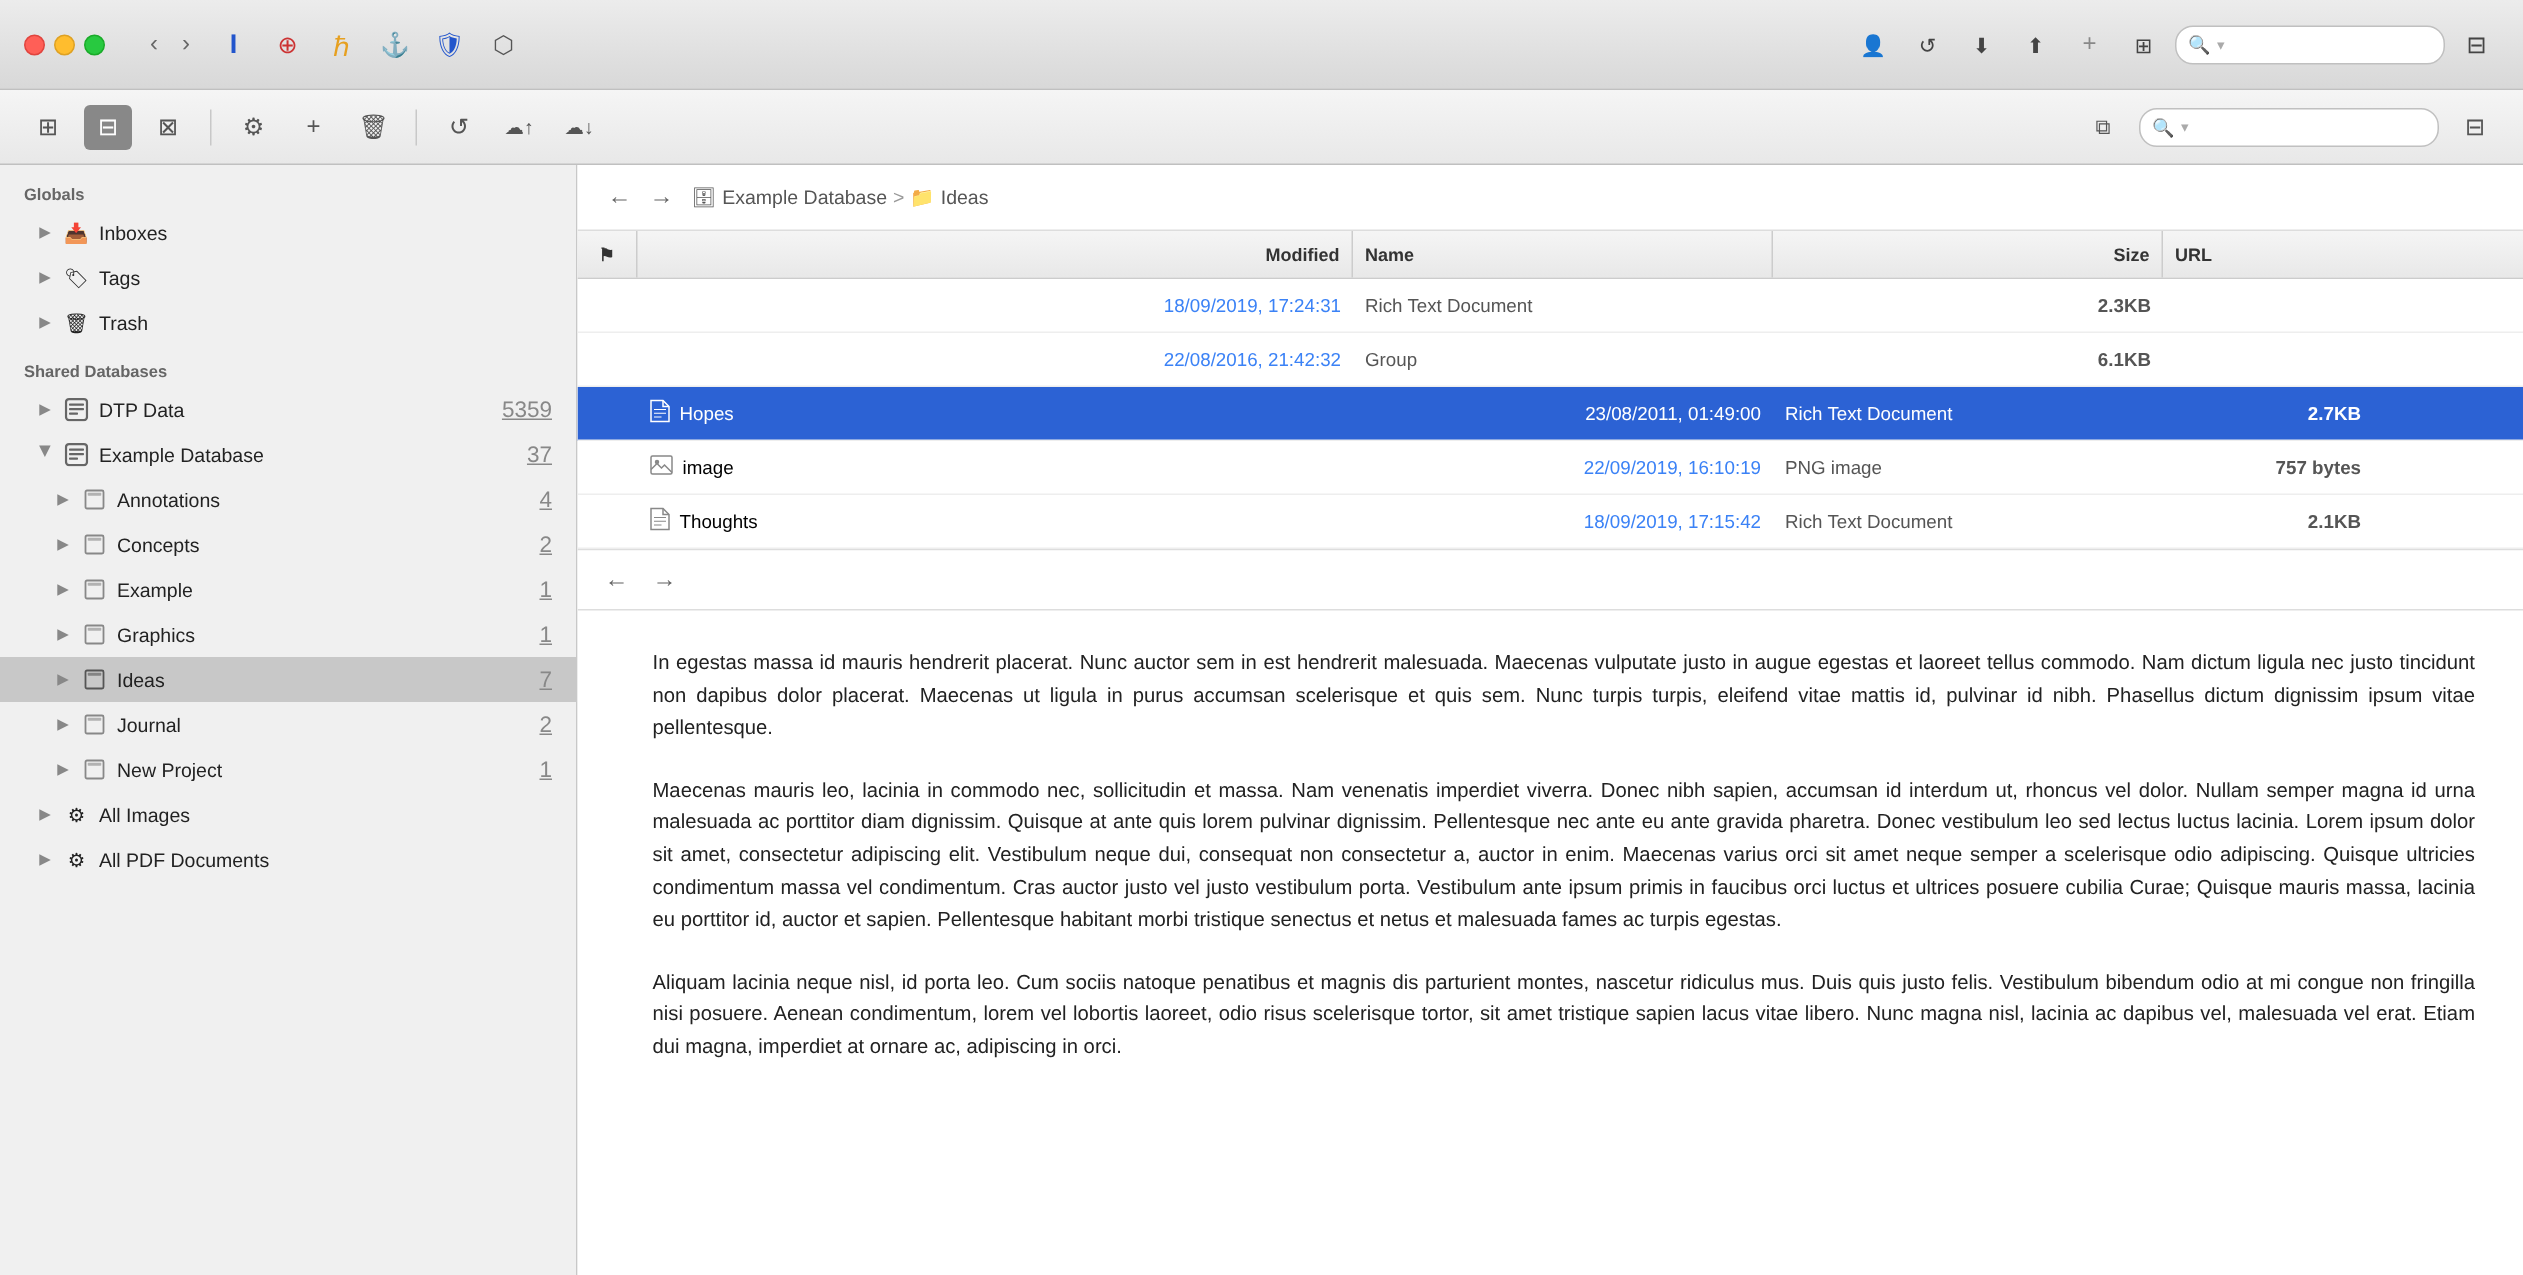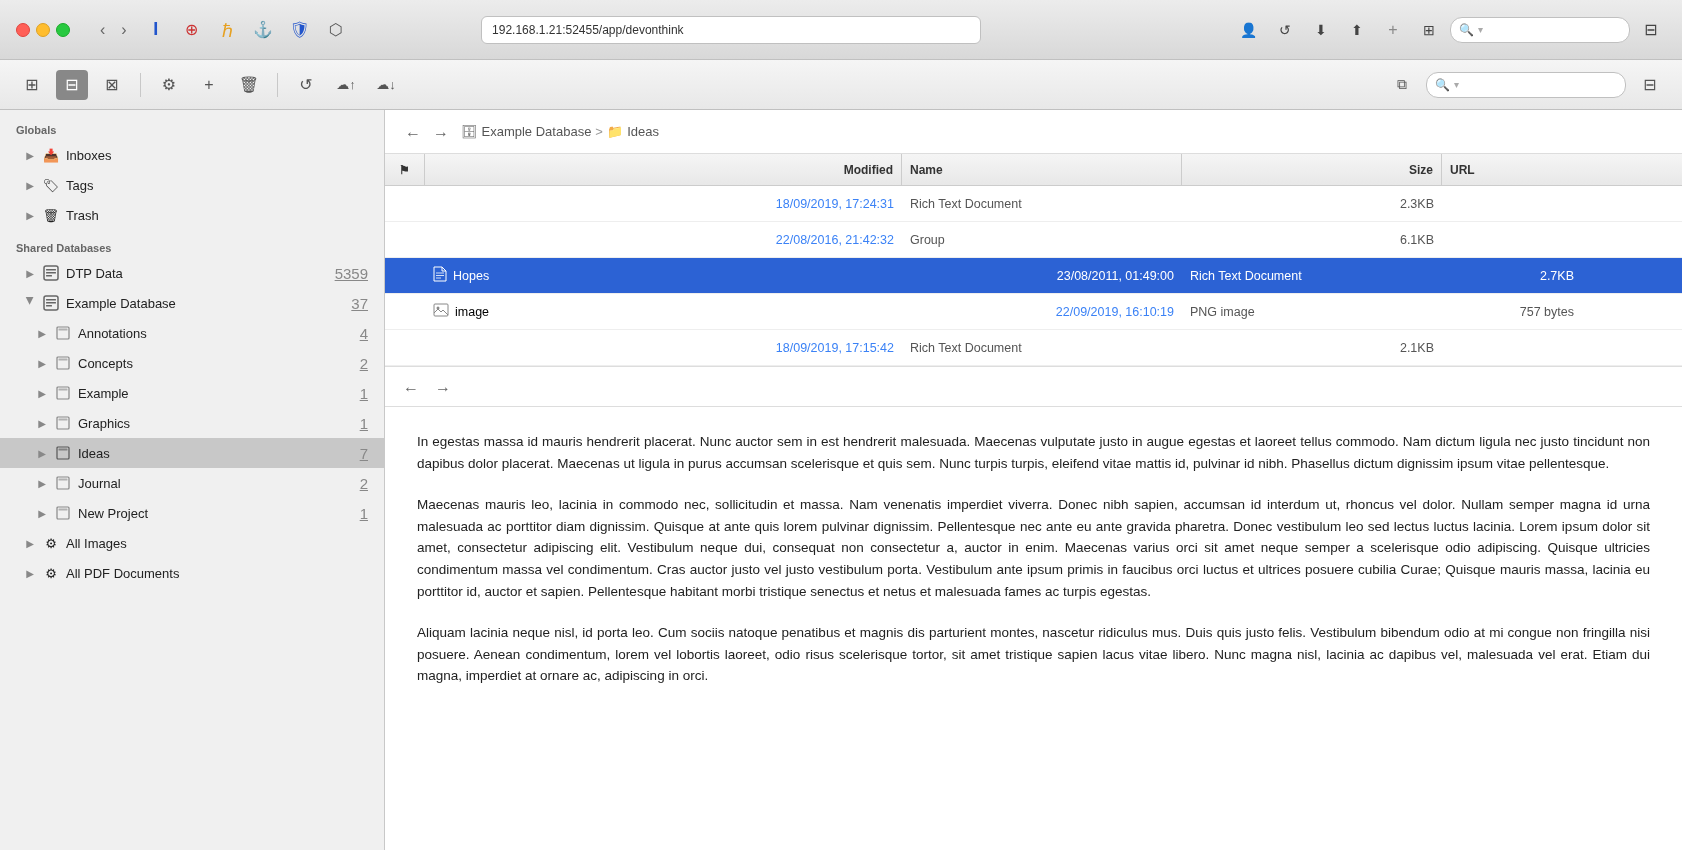--- a/index.html
+++ b/index.html
@@ -168,21 +168,21 @@
       font-size: 12.5px;
       overflow: hidden;
       white-space: nowrap;
       text-overflow: ellipsis;
       display: flex;
       align-items: center;
       gap: 6px;
     }
     .file-modified { justify-content: flex-end; color: #3b82f6; }
     .file-kind { color: #555; }
-    .file-size { justify-content: flex-end; color: #555; }
+    .file-size { justify-content: flex-end; color: #555; font-weight: bold; }
     .file-flag-cell { justify-content: center; }
     .file-icon { font-size: 14px; flex-shrink: 0; }
 
     
     .nav-row {
       height: 40px;
       display: flex;
       align-items: center;
       padding: 0 12px;
       gap: 4px;
@@ -193,21 +193,21 @@
 
     
     .content-area {
       flex: 1;
       overflow-y: auto;
       padding: 24px 32px;
       font-size: 13.5px;
       line-height: 1.6;
       color: #222;
     }
-    .content-para { margin-bottom: 20px; text-align: justify; }
+    .content-para { margin-bottom: 20px; text-align: justify; margin-left: 18px; }
 
     
     .sidebar::-webkit-scrollbar { width: 8px; }
     .sidebar::-webkit-scrollbar-track { background: transparent; }
     .sidebar::-webkit-scrollbar-thumb { background: #c0c0c0; border-radius: 4px; }
     .content-area::-webkit-scrollbar { width: 8px; }
     .content-area::-webkit-scrollbar-track { background: transparent; }
     .content-area::-webkit-scrollbar-thumb { background: #c0c0c0; border-radius: 4px; }
 
     .divider { width: 1px; height: 24px; background: #c8c8c8; margin: 0 4px; }
@@ -229,23 +229,20 @@
 
   <div class="toolbar-group">
     <button class="toolbar-icon" style="color:#2255cc; font-size:18px; font-weight:bold;">I</button>
     <button class="toolbar-icon" style="color:#cc3333; font-size:16px;">⊕</button>
     <button class="toolbar-icon" style="color:#e6a020; font-size:18px;">ℏ</button>
     <button class="toolbar-icon" style="color:#555; font-size:16px;">⚓</button>
     <button class="toolbar-icon" style="color:#2255cc; font-size:16px;">🛡</button>
     <button class="toolbar-icon" style="color:#555; font-size:16px;">⬡</button>
   </div>
 
-  <div class="address-bar">
-    <span>192.168.1.21:52455/app/devonthink</span>
-  </div>
 
   <div class="right-toolbar">
     <button class="toolbar-icon" style="font-size:14px;">👤</button>
     <button class="toolbar-icon" style="font-size:14px;">↺</button>
     <button class="toolbar-icon" style="font-size:14px;">⬇</button>
     <button class="toolbar-icon" style="font-size:14px;">⬆</button>
     <button class="toolbar-icon" style="font-size:16px; color:#888;">+</button>
     <button class="toolbar-icon" style="font-size:14px;">⊞</button>
     <div class="search-bar">
       <span style="font-size:12px;">🔍</span>
@@ -513,20 +510,32 @@
           image
         </div>
         <div class="file-cell file-modified">22/09/2019, 16:10:19</div>
         <div class="file-cell file-kind">PNG image</div>
         <div class="file-cell file-size">757 bytes</div>
         <div class="file-cell"></div>
       </div>
 
       <div class="file-row">
         <div class="file-cell file-flag-cell"></div>
+        <div class="file-cell">
+          <span class="file-icon">
+            <svg width="14" height="16" viewBox="0 0 14 16">
+                <path d="M1 1h8l4 4v10H1z" fill="none" stroke="#888" stroke-width="1"></path>
+                <path d="M9 1v4h4" fill="none" stroke="#888" stroke-width="1"></path>
+                <line x1="3" y1="7" x2="11" y2="7" stroke="#888" stroke-width="0.8"></line>
+                <line x1="3" y1="9.5" x2="11" y2="9.5" stroke="#888" stroke-width="0.8"></line>
+                <line x1="3" y1="12" x2="8" y2="12" stroke="#888" stroke-width="0.8"></line>
+              </svg>
+          </span>
+          Thoughts
+        </div>
         <div class="file-cell file-modified">18/09/2019, 17:15:42</div>
         <div class="file-cell file-kind">Rich Text Document</div>
         <div class="file-cell file-size">2.1KB</div>
         <div class="file-cell"></div>
       </div>
     </div>
 
     <div class="nav-row">
       <button class="nav-small-btn">←</button>
       <button class="nav-small-btn">→</button>

